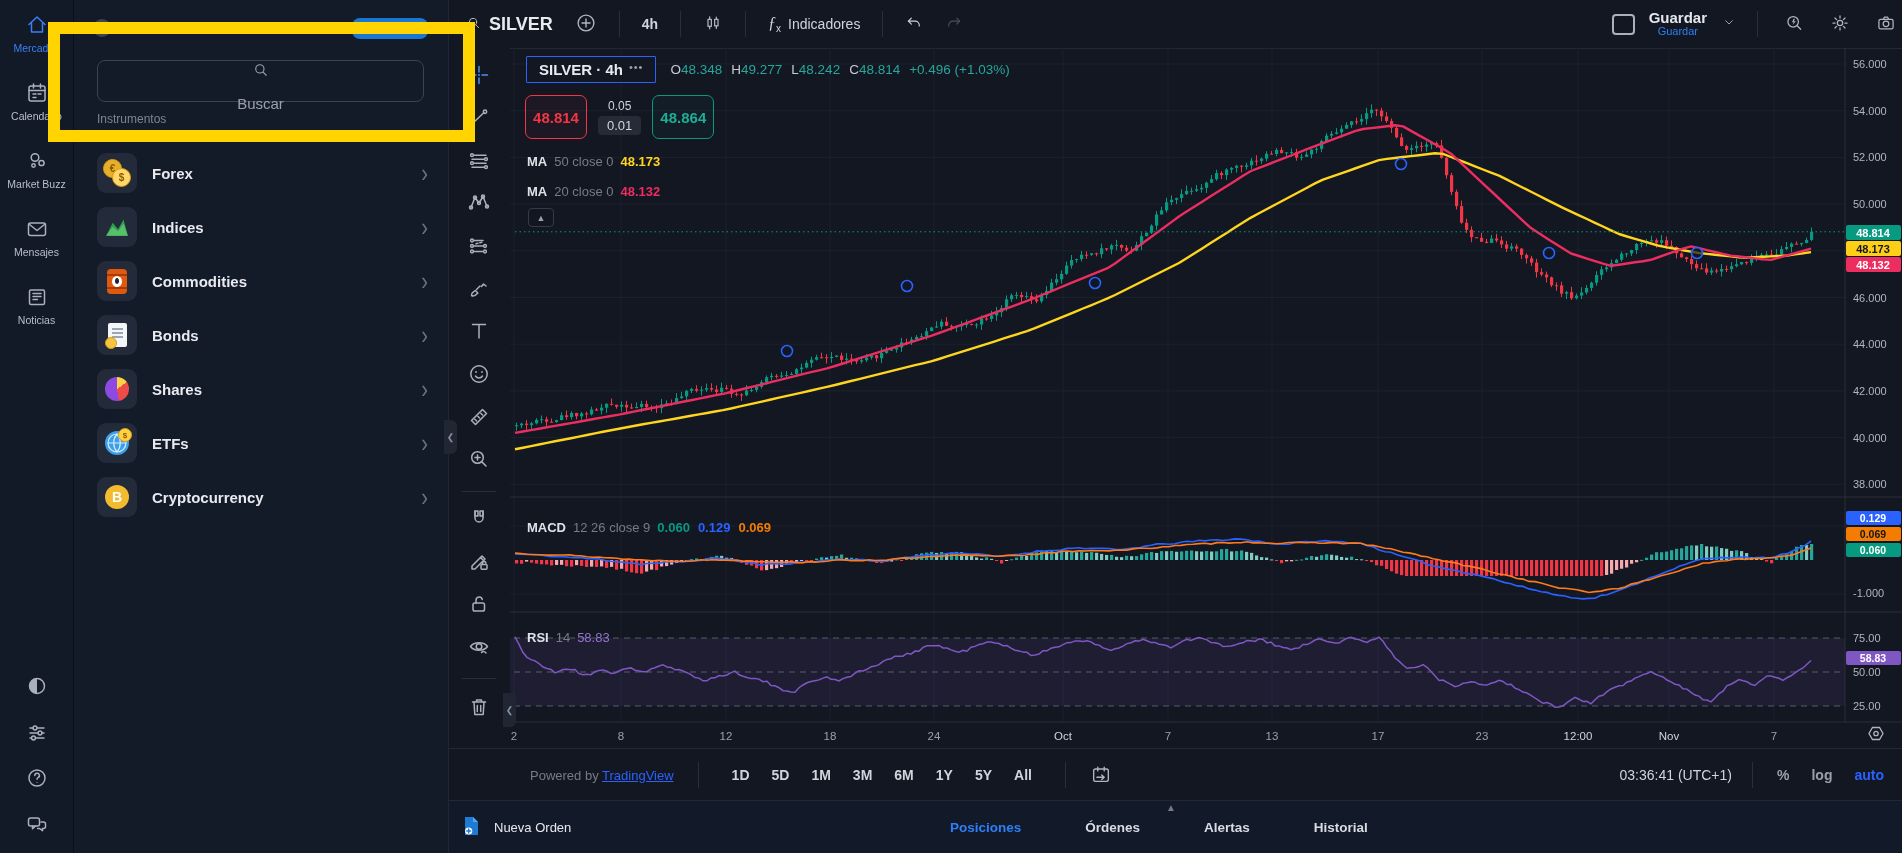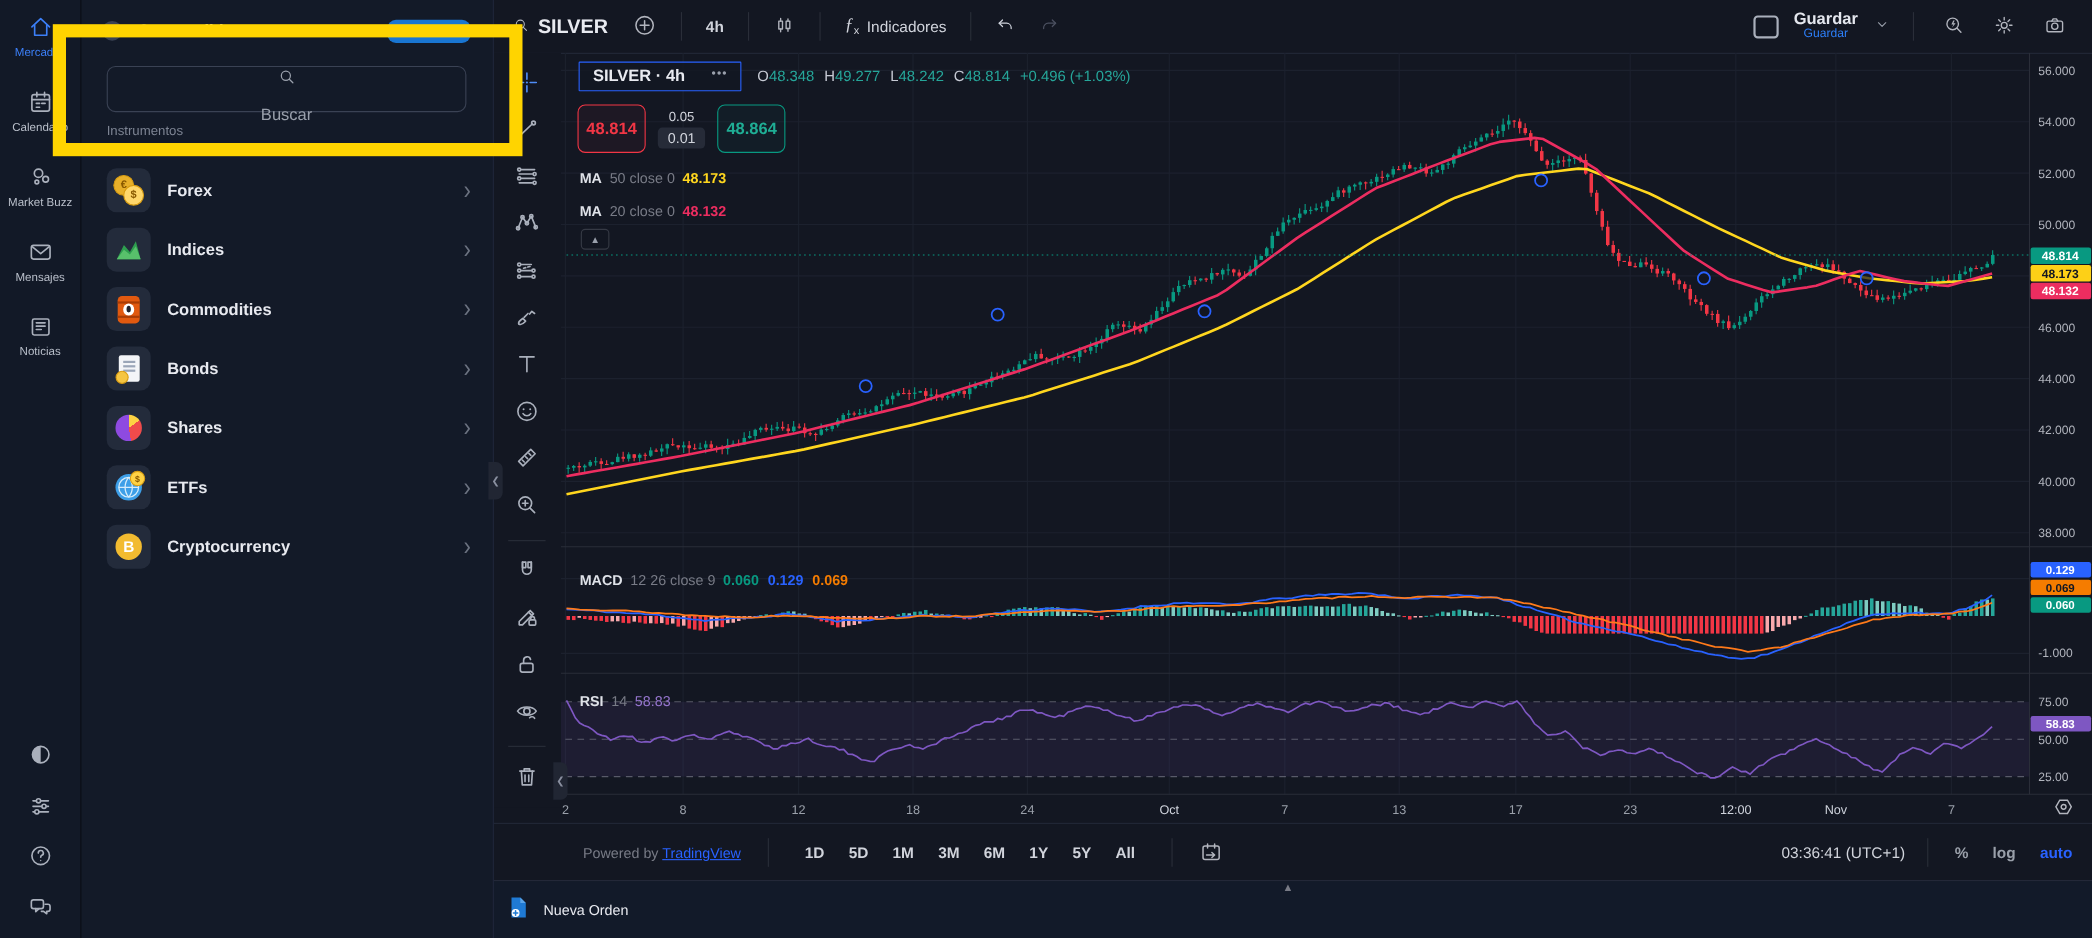--- a/index.html
+++ b/index.html
@@ -59,21 +59,21 @@
   .globe{width:24px;height:24px;border-radius:50%;background:#3d9fe8;position:relative;}
   .globe .coin2{position:absolute;right:-3px;top:-3px;width:12px;height:12px;border-radius:50%;background:#ffd245;
     color:#8a5a00;font-size:8px;font-weight:700;display:flex;align-items:center;justify-content:center;border:1px solid #d99d12;}
 
   
   .chart-region{position:absolute;left:448px;top:0;width:1454px;height:853px;background:#131722;}
   .chart-header{position:absolute;left:0;top:0;right:0;height:48px;border-bottom:1px solid #232838;
     display:flex;align-items:center;}
   .hgroup{display:flex;align-items:center;}
   .hgroup.left{padding-left:12px;gap:10px;}
-  .hgroup.right{margin-left:auto;padding-right:18px;gap:14px;}
+  .hgroup.right{margin-left:auto;padding-right:0;gap:14px;}
   .vsep{width:1px;height:26px;background:#2a2e39;margin:0 6px;}
   .hbtn{display:flex;align-items:center;gap:7px;background:none;border:none;color:#d1d4dc;cursor:pointer;
     font-family:inherit;font-size:14px;padding:4px 6px;border-radius:4px;}
   .symbol-name{font-size:18px;font-weight:700;color:#e8eaf0;}
   .interval{font-size:14px;font-weight:700;color:#d1d4dc;}
   .fx{font-size:16px;font-style:italic;font-family:"Liberation Serif",serif;color:#d1d4dc;}
   .fx sub{font-size:10px;font-style:normal;font-family:"Liberation Sans",sans-serif;}
   .save-block{display:flex;flex-direction:column;align-items:center;line-height:1.05;cursor:pointer;}
   .save-main{font-size:15px;font-weight:700;color:#e4e7ee;}
   .save-sub{font-size:11px;color:#2d7ff9;}
@@ -87,21 +87,21 @@
     display:flex;flex-direction:column;align-items:center;padding-top:12px;}
   .dt-btn{width:36px;height:36px;display:flex;align-items:center;justify-content:center;border-radius:6px;
     cursor:pointer;margin-bottom:8px;}
   .dt-sep{width:34px;height:1px;background:#2a2e39;margin:4px 0 12px;}
 
   .edge-handle{position:absolute;width:13px;height:34px;background:#212633;color:#8a90a0;font-size:9px;
     display:flex;align-items:center;justify-content:center;border-radius:0 6px 6px 0;cursor:pointer;z-index:4;}
 
   
   .ovl{position:absolute;z-index:2;display:flex;align-items:center;}
-  .sym-box{border:1px solid #2962ff;border-radius:1px;padding:4px 12px;display:flex;align-items:flex-start;gap:24px;
+  .sym-box{border:1px solid #2962ff;border-radius:1px;padding:4px 12px;display:flex;align-items:flex-start;gap:6px;
     background:rgba(19,23,34,.85);cursor:pointer;}
   .sym-box .s{font-size:15px;font-weight:700;color:#e8eaf0;}
   .sym-box .dots{color:#9aa0ac;font-size:11px;letter-spacing:1px;}
   .ohlc{font-size:13.5px;display:flex;gap:9px;margin-left:14px;}
   .ohlc .k{color:#c6cad4;}
   .ohlc .v{color:#26a69a;}
   .trade-btn{width:62px;height:44px;border-radius:7px;display:flex;align-items:center;justify-content:center;
     font-size:15px;font-weight:700;cursor:pointer;box-sizing:border-box;}
   .sell{border:1px solid #f23645;color:#f23645;background:rgba(242,54,69,.05);}
   .buy{border:1px solid #089981;color:#1fae95;background:rgba(8,153,129,.05);}
@@ -1482,18 +1482,24 @@
     <div class="order-panel">
       <div class="no-btn">
         <span id="ico-neworder"><svg viewBox="0 0 24 24" width="24" height="24" fill="none" stroke="#fff" stroke-width="1.5" stroke-linecap="round" stroke-linejoin="round">
               <path d="M5 3h8l5 5v13H5Z" fill="#1f7ad4" stroke="none"></path>
               <path d="M13 3v5h5" fill="#5ba4e8" stroke="none"></path>
               <circle cx="8.7" cy="17" r="3.6" fill="#fff" stroke="none"></circle>
               <path d="M8.7 15v4M6.7 17h4" stroke="#1f7ad4" stroke-width="1.4"></path>
             </svg></span>
         <span class="no-label">Nueva Orden</span>
       </div>
+      <div class="tabs" id="order-tabs">
+          <div class="tab active">Posiciones</div>
+          <div class="tab">Órdenes</div>
+          <div class="tab">Alertas</div>
+          <div class="tab">Historial</div>
+        </div>
       <span class="panel-chev">▲</span>
     </div>
   </main>
 
   <div id="highlight" style="border-color: rgb(255, 212, 0);"></div>
 </div>
 
 </body></html>

